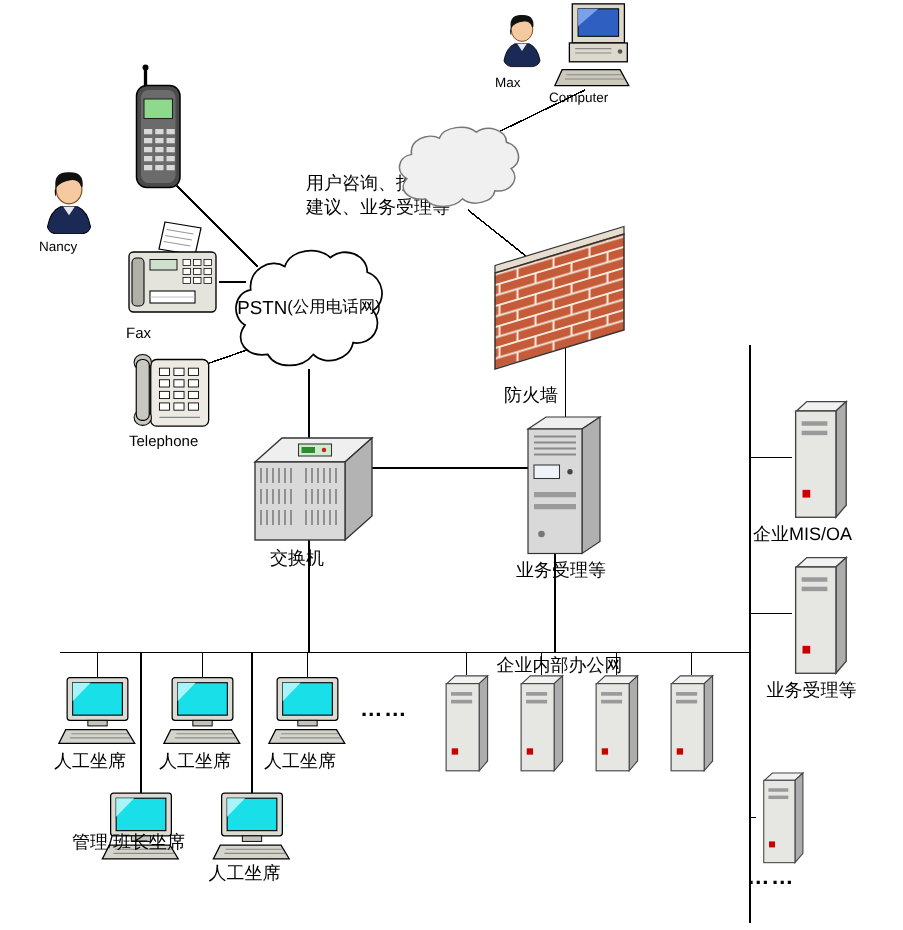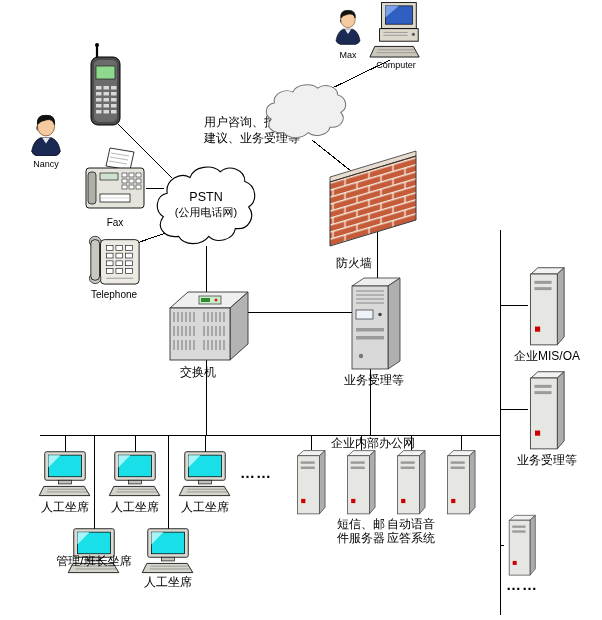--- a/index.html
+++ b/index.html
@@ -2,25 +2,25 @@
 <html><head>
 <meta charset="utf-8">
 <style>
   *{margin:0;padding:0;box-sizing:border-box}
   html,body{background:#fff}
   body{font-family:"Liberation Sans","DejaVu Sans",sans-serif;color:#000}
   .canvas{position:relative;width:602px;height:620px;background:#fff;overflow:hidden}
   .node{position:absolute}
   .wires{position:absolute;left:0;top:0}
   .lbl{position:absolute;font-size:12px;line-height:14px;white-space:nowrap}
-  .c{text-align:center}
+  .c{}
   .small{font-size:9px}
   .en{font-size:10px}
   .two{white-space:normal}
-  .cloudtext{position:absolute;inset:0;display:flex;flex-direction:column;align-items:center;justify-content:center;font-size:12.5px;line-height:15px}
+  .cloudtext{position:absolute;inset:0;display:flex;flex-direction:row;align-items:center;justify-content:center;font-size:12.5px;line-height:15px}
   .cloudtext .sub{font-size:11px}
   .dots{font-weight:bold;font-size:15px;letter-spacing:1px}
 </style>
 </head>
 <body>
 
 <svg width="0" height="0" style="position:absolute" aria-hidden="true">
   <defs>
     <symbol id="sym-person" viewBox="0 0 40 46">
       <path d="M29,46 Q34,45 35,41 Q33,30 26,27 L14,27 Q7,30 5,41 Q6,45 11,46 Z" fill="#1b2a55" stroke="#000" stroke-width="0.7"></path>
@@ -288,34 +288,26 @@
     <svg width="30" height="68">
         <use href="#sym-tower" width="100%" height="100%"></use>
       </svg>
   </div>
 
   <div class="node" style="left:346px;top:448px;width:30px;height:68px">
     <svg width="30" height="68">
         <use href="#sym-tower" width="100%" height="100%"></use>
       </svg>
   </div>
-  <div class="lbl c two" style="left:333px;top:517px;width:56px">
-    <div>短信、邮</div>
-    <div>件服务器</div>
-  </div>
 
   <div class="node" style="left:396px;top:448px;width:30px;height:68px">
     <svg width="30" height="68">
         <use href="#sym-tower" width="100%" height="100%"></use>
       </svg>
   </div>
-  <div class="lbl c two" style="left:383px;top:517px;width:56px">
-    <div>自动语音</div>
-    <div>应答系统</div>
-  </div>
 
   <div class="node" style="left:446px;top:448px;width:30px;height:68px">
     <svg width="30" height="68">
         <use href="#sym-tower" width="100%" height="100%"></use>
       </svg>
   </div>
 
   <div class="node" style="left:528px;top:266px;width:38px;height:80px">
     <svg width="38" height="80">
         <use href="#sym-tower" width="100%" height="100%"></use>

